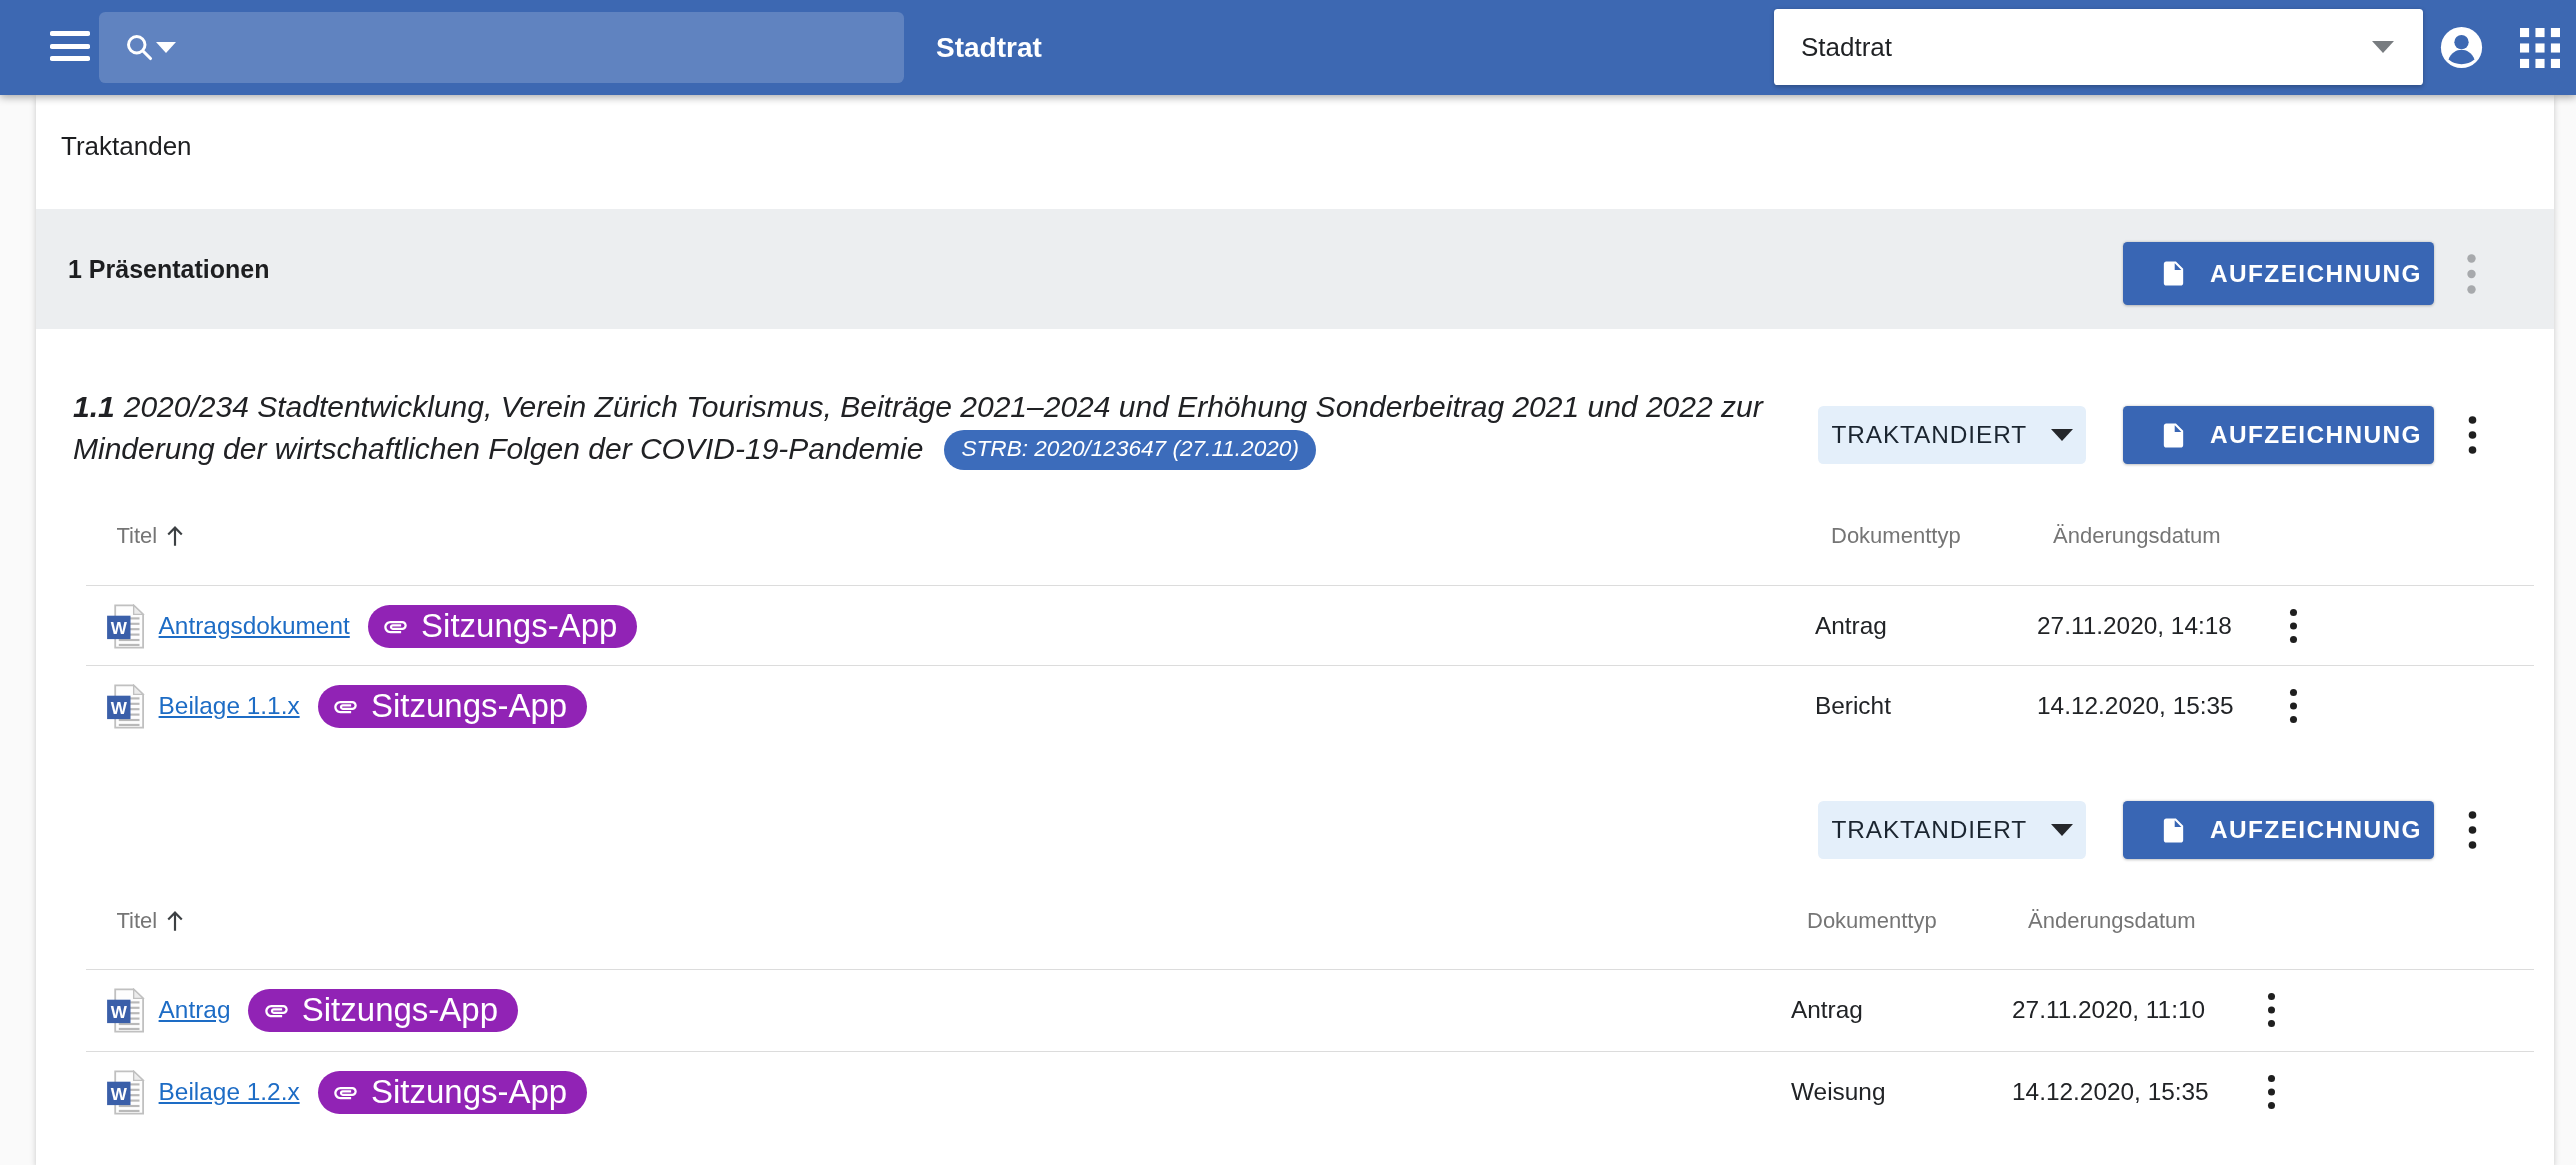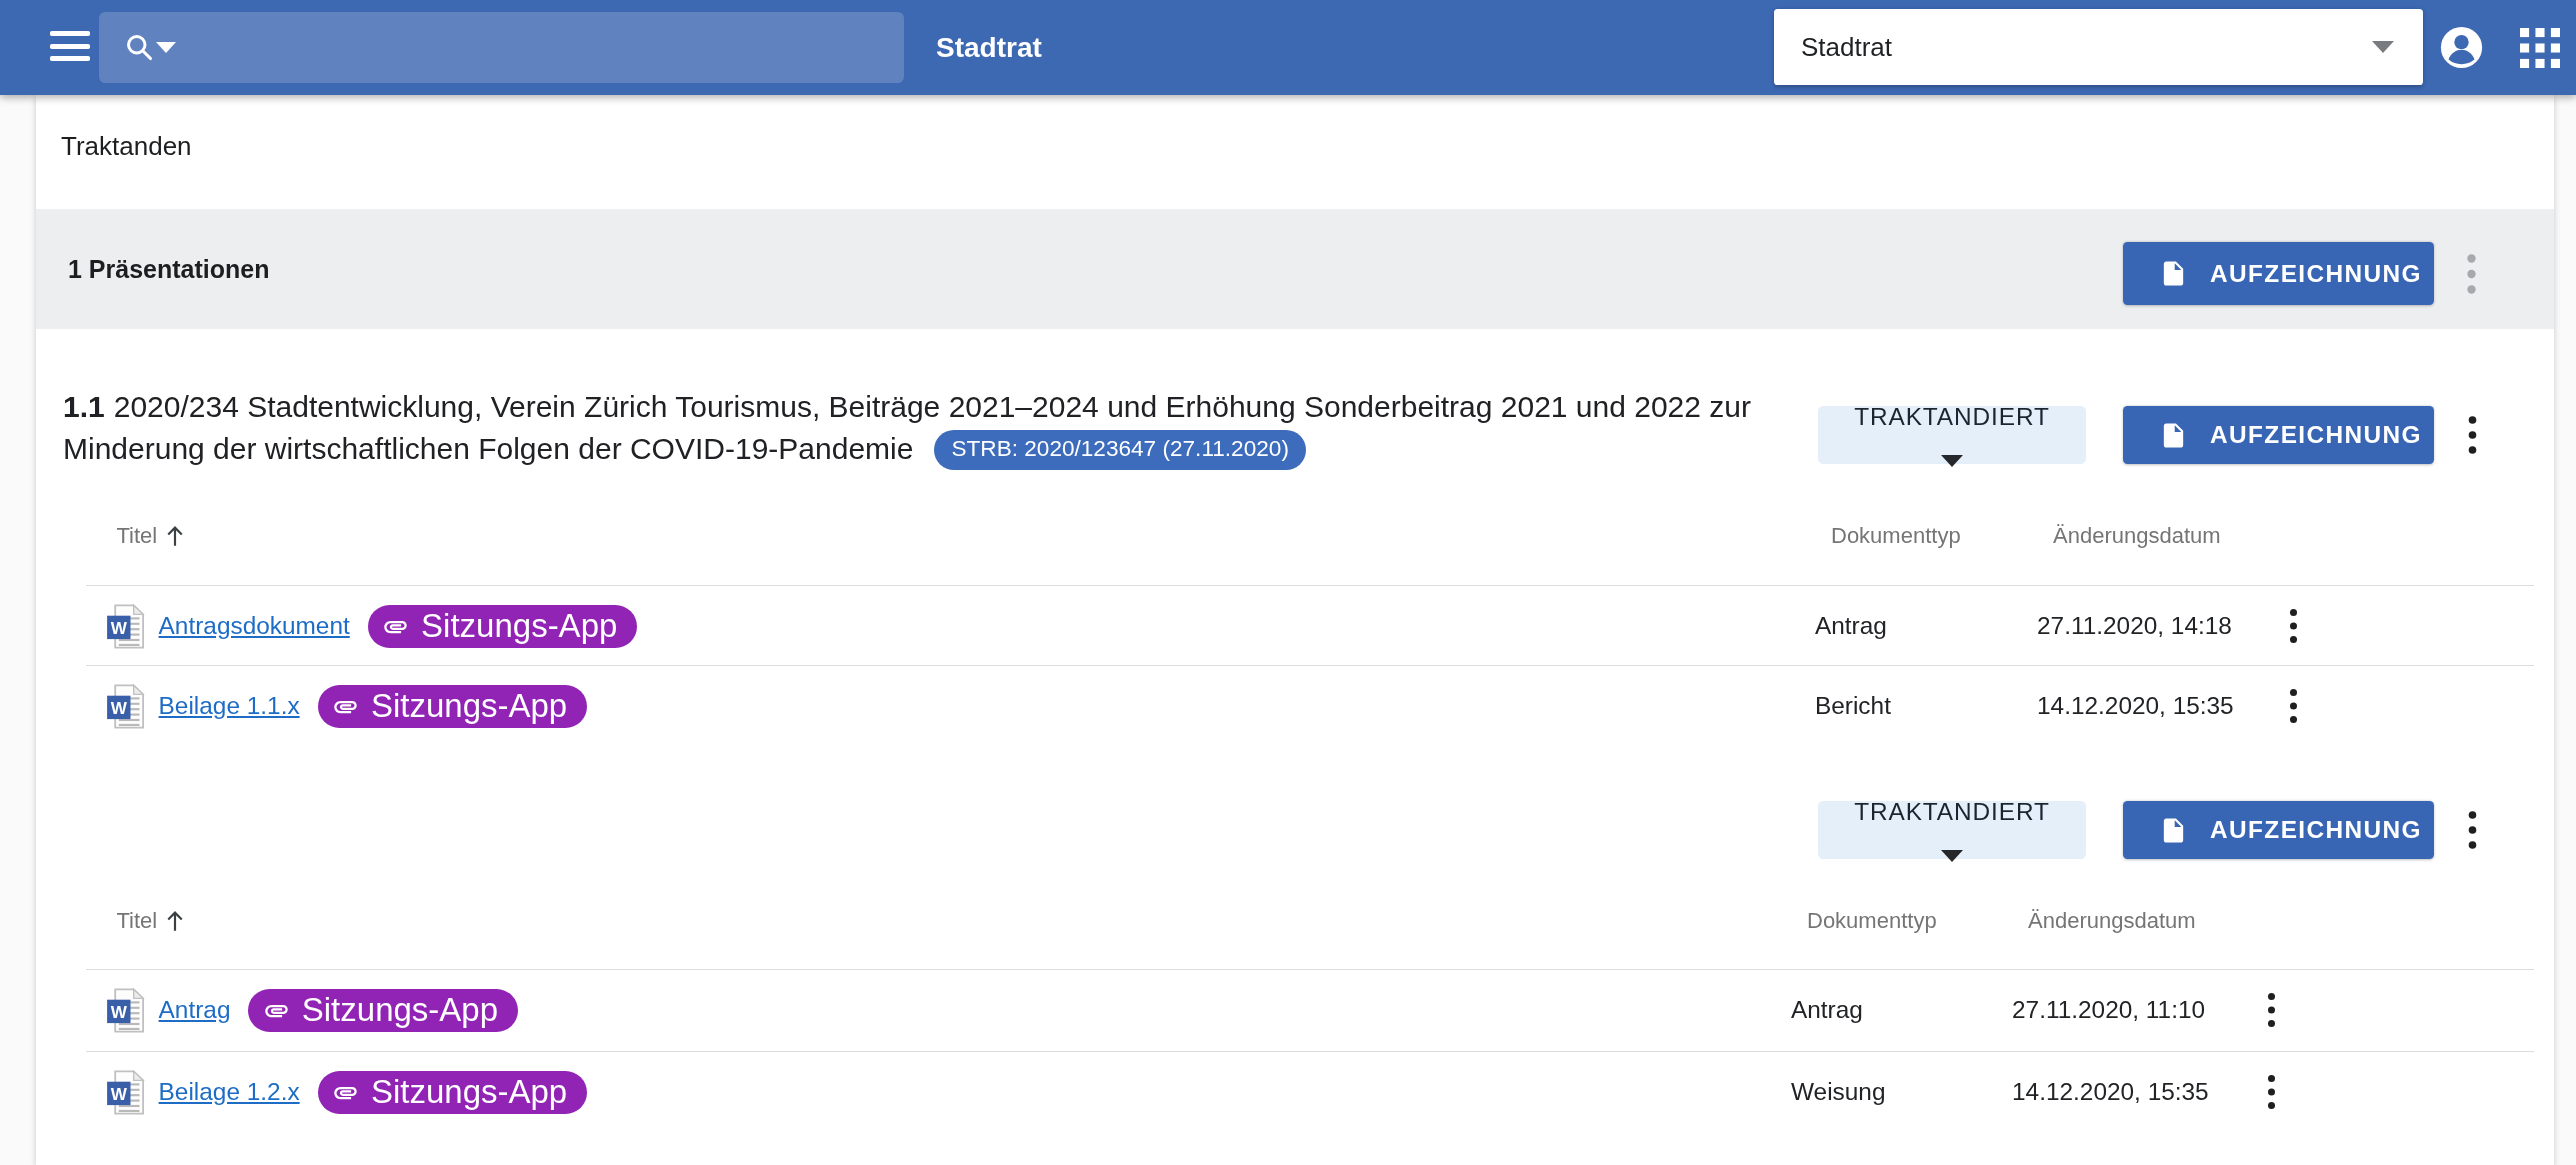--- a/index.html
+++ b/index.html
@@ -47,27 +47,27 @@
                background:#3966b4;border-radius:4.5px;cursor:pointer;gap:22px;
                box-shadow:0 0.9px 2.7px rgba(0,0,0,.25);padding-left:24px;}
   .btn-primary .lbl{color:#fff;font-size:24.4px;font-weight:600;letter-spacing:1.4px;}
   .gb-rec{left:2087px;top:33px;width:287px;height:63px;}
   .sec-rec{width:287px;height:58px;}
 
   .kebab{position:absolute;display:flex;align-items:center;justify-content:center;cursor:pointer;}
   .kebab svg{display:block;}
 
   
-  .sec-title{position:absolute;left:27px;width:1772px;font-size:30px;line-height:42px;color:#202124;}
+  .sec-title{position:absolute;left:37px;width:1772px;font-size:30px;line-height:42px;color:#202124;font-style:italic;}
   .sec-num{font-weight:700;margin-right:9px;}
   .badge{display:inline-block;background:#3c6cbb;color:#fff;font-size:22.6px;line-height:22.6px;
          padding:8.1px 17px 9px;border-radius:21px;margin-left:12.7px;position:relative;top:-2.7px;
          white-space:nowrap;cursor:pointer;}
   .chip{position:absolute;left:1782px;width:268px;height:58px;background:#e4effa;border-radius:5.4px;
-        display:flex;align-items:center;justify-content:center;gap:23.5px;cursor:pointer;flex-direction:column;}
+        display:flex;align-items:center;justify-content:center;gap:23.5px;cursor:pointer;}
   .chip .lbl{font-size:24.4px;font-weight:500;color:#1b2530;letter-spacing:0.9px;}
   .caret-dark{border-left:11px solid transparent;border-right:11px solid transparent;
               border-top:12.7px solid #25272b;}
   .sec-rec{left:2087px;}
   .sec-kebab{left:2411px;width:51px;height:58px;}
   .gb-kebab{left:2410px;top:33px;width:51px;height:63px;}
 
   
   .thead{position:absolute;left:50px;width:2448px;height:33px;}
   .thead .hcell{position:absolute;top:0;font-size:22px;color:#757575;display:flex;

